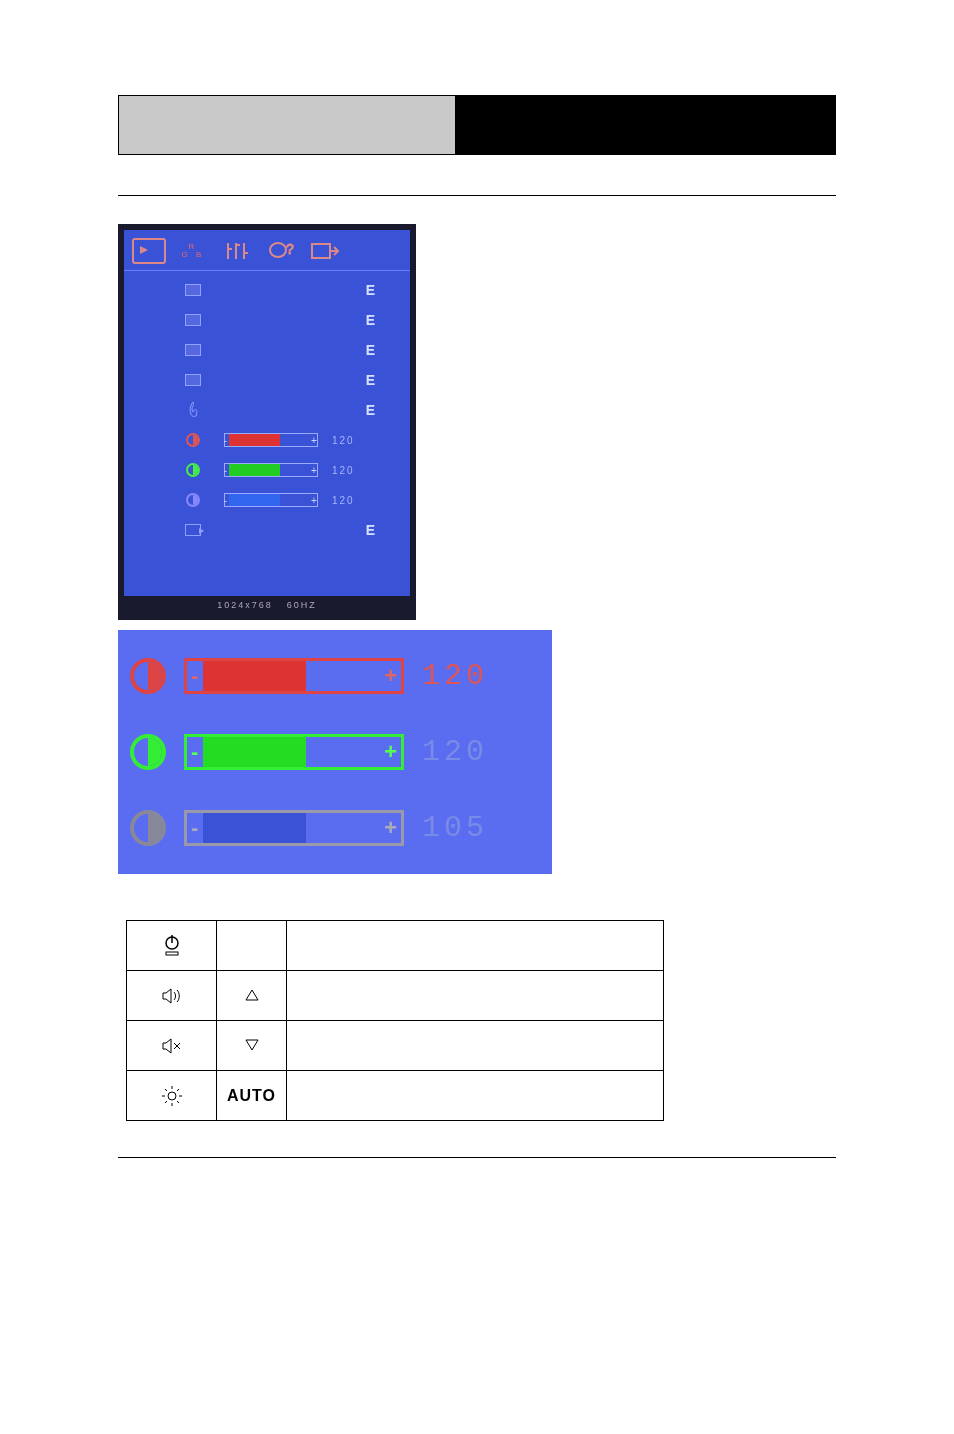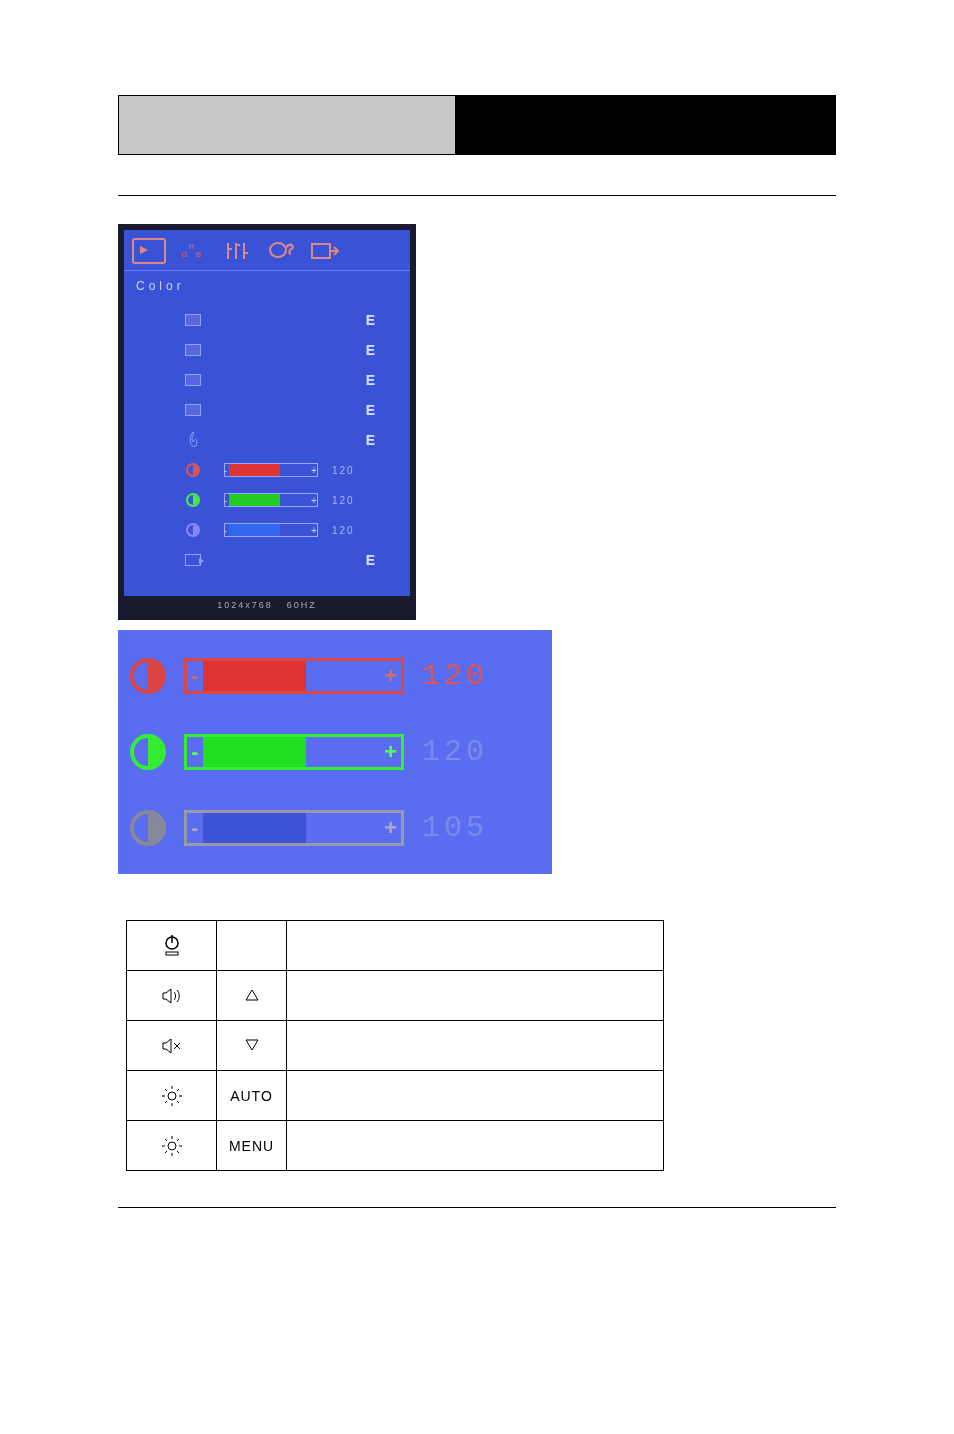--- a/index.html
+++ b/index.html
@@ -69,21 +69,21 @@
   .zval { font-size: 30px; letter-spacing: 4px; font-family: "Courier New", monospace; }
   .zval.red { color: #d55; }
   .zval.dim { color: #7a8ae8; }
 
   
   .ctl-table { width: 538px; border-collapse: collapse; margin-left: 8px; margin-top: 46px; }
   .ctl-table td { border: 1px solid #000; height: 50px; padding: 0 10px; vertical-align: middle; }
   .ctl-table td.c1 { width: 90px; text-align: center; }
   .ctl-table td.c2 { width: 70px; text-align: center; font-size: 11px; }
   .ctl-table td.c3 { }
-  .btn-label { font-size: 14px; font-weight: normal; letter-spacing: 1px; }
+  .btn-label { font-size: 16px; font-weight: bold; letter-spacing: 1px; }
 
   .rule-bottom { border: none; border-top: 1px solid #000; margin-top: 36px; }
 
   
   .pwr-icon svg, .spk-icon svg, .bright-icon svg { display: block; margin: 0 auto; }
 </style>
 </head>
 <body>
 
 <div class="page">
@@ -113,21 +113,20 @@
               <text x="18" y="14" font-size="14" fill="#d88">?</text>
             </svg>
         </div>
         <div class="tab-icon tab-exit">
           <svg width="30" height="22">
               <rect x="2" y="4" width="18" height="14" stroke="#d88" fill="none" stroke-width="2"></rect>
               <path d="M20 11h8M24 7l4 4-4 4" stroke="#d88" fill="none" stroke-width="2"></path>
             </svg>
         </div>
       </div>
-      <div class="osd-title">Color</div>
       <div class="osd-list">
         <div class="osd-row">
             <span class="row-icon">
               <span class="row-box"></span>
             </span>
             <span class="row-epsilon">E</span>
           </div>
         <div class="osd-row">
             <span class="row-icon">
               <span class="row-box"></span>
@@ -286,37 +285,18 @@
                 <line x1="3" y1="3" x2="5" y2="5"></line>
                 <line x1="15" y1="15" x2="17" y2="17"></line>
                 <line x1="15" y1="5" x2="17" y2="3"></line>
                 <line x1="3" y1="17" x2="5" y2="15"></line>
               </g>
             </svg>
       </td>
       <td class="c2"><span class="btn-label">AUTO</span></td>
       <td class="c3"></td>
     </tr>
-    <tr>
-      <td class="c1 bright-icon">
-        <svg width="20" height="20">
-              <circle cx="10" cy="10" r="4" fill="none" stroke="#000"></circle>
-              <g stroke="#000">
-                <line x1="10" y1="0" x2="10" y2="3"></line>
-                <line x1="10" y1="17" x2="10" y2="20"></line>
-                <line x1="0" y1="10" x2="3" y2="10"></line>
-                <line x1="17" y1="10" x2="20" y2="10"></line>
-                <line x1="3" y1="3" x2="5" y2="5"></line>
-                <line x1="15" y1="15" x2="17" y2="17"></line>
-                <line x1="15" y1="5" x2="17" y2="3"></line>
-                <line x1="3" y1="17" x2="5" y2="15"></line>
-              </g>
-            </svg>
-      </td>
-      <td class="c2"><span class="btn-label">MENU</span></td>
-      <td class="c3"></td>
-    </tr>
   </tbody>
     </table>
 
   <hr class="rule-bottom">
 
 </div>
 
 </body></html>

